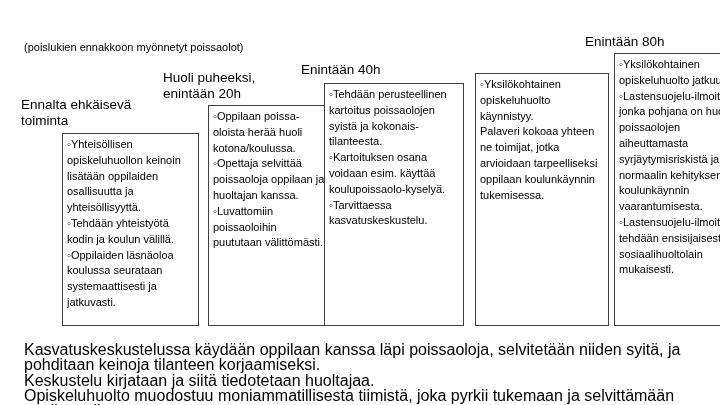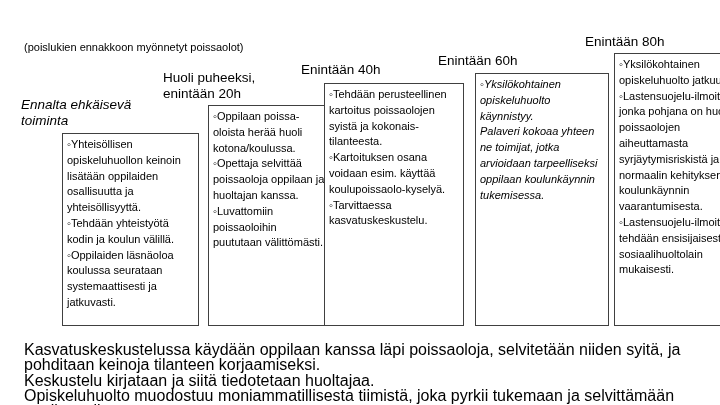--- a/index.html
+++ b/index.html
@@ -38,28 +38,28 @@
     border: 1px solid #404040;
     background: #ffffff;
     padding: 3px 4px;
     font-size: 11px;
     line-height: 15.8px;
     margin-left: 48px;
   }
   .bullet-item { margin: 0; }
   .bullet-glyph { font-size: 11px; }
   
-  #header-0 { left: 21px;  top: 97px;  width: 132px; font-style: italic; }
+  #header-0 { left: 21px;  top: 97px;  width: 132px; }
   #box-0    { left: 14px;  top: 133px; width: 137px; height: 193px; }
   #header-1 { left: 163px; top: 70px;  width: 118px; }
   #box-1    { left: 160px; top: 105px; width: 122px; height: 221px; }
   #header-2 { left: 301px; top: 62px;  width: 120px; }
   #box-2    { left: 276px; top: 83px;  width: 140px; height: 243px; }
   #header-3 { left: 438px; top: 53px;  width: 120px; }
-  #box-3    { left: 427px; top: 73px;  width: 134px; height: 253px; font-style: italic; }
+  #box-3    { left: 427px; top: 73px;  width: 134px; height: 253px; }
   #header-4 { left: 585px; top: 34px;  width: 120px; }
   #box-4    { left: 566px; top: 53px;  width: 134px; height: 273px; }
   #footer {
     left: 24px; top: 342px;
     width: 690px;
     font-size: 16px;
     line-height: 15.3px;
   }
 </style>
 </head>
@@ -83,21 +83,20 @@
     <div class="bullet-item"><span class="bullet-glyph">◦</span><span>Luvattomiin poissaoloihin puututaan välittömästi.</span></div>
   </div>
 
   <div id="header-2" class="abs step-header">Enintään 40h</div>
   <div id="box-2" class="abs step-box">
     <div class="bullet-item"><span class="bullet-glyph">◦</span><span>Tehdään perusteellinen kartoitus poissaolojen syistä ja kokonais- tilanteesta.</span></div>
     <div class="bullet-item"><span class="bullet-glyph">◦</span><span>Kartoituksen osana voidaan esim. käyttää koulupoissaolo-kyselyä.</span></div>
     <div class="bullet-item"><span class="bullet-glyph">◦</span><span>Tarvittaessa kasvatuskeskustelu.</span></div>
   </div>
 
-  <div id="header-3" class="abs step-header">Enintään 60h</div>
   <div id="box-3" class="abs step-box">
     <div class="bullet-item"><span class="bullet-glyph">◦</span><span>Yksilökohtainen opiskeluhuolto käynnistyy.</span></div>
     <div class="bullet-item"><span>Palaveri kokoaa yhteen ne toimijat, jotka arvioidaan tarpeelliseksi oppilaan koulunkäynnin tukemisessa.</span></div>
   </div>
 
   <div id="header-4" class="abs step-header">Enintään 80h</div>
   <div id="box-4" class="abs step-box">
     <div class="bullet-item"><span class="bullet-glyph">◦</span><span>Yksilökohtainen opiskeluhuolto jatkuu.</span></div>
     <div class="bullet-item"><span class="bullet-glyph">◦</span><span>Lastensuojelu-ilmoitus, jonka pohjana on huoli poissaolojen aiheuttamasta syrjäytymisriskistä ja normaalin kehityksen ja koulunkäynnin vaarantumisesta.</span></div>
     <div class="bullet-item"><span class="bullet-glyph">◦</span><span>Lastensuojelu-ilmoitus tehdään ensisijaisesti sosiaalihuoltolain mukaisesti.</span></div>

